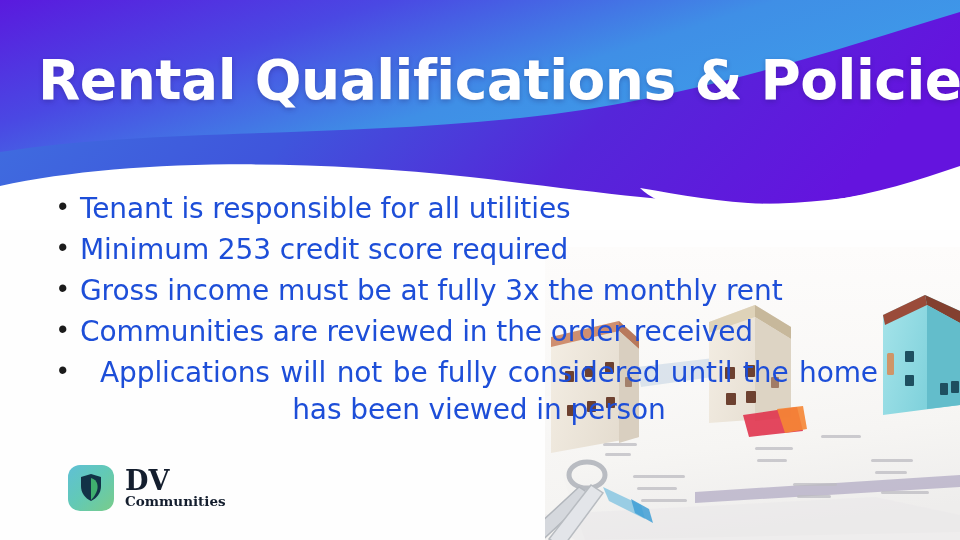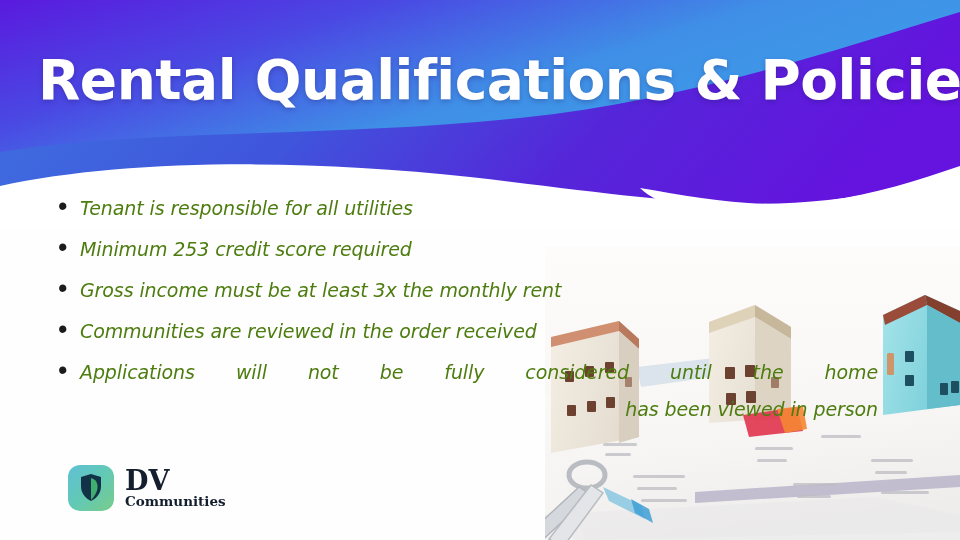--- a/index.html
+++ b/index.html
@@ -71,39 +71,39 @@
     flex: 0 0 auto;
     width: 22px;
     font-size: 27px;
     line-height: 33px;
     color: #1b1b1b;
     text-align: left;
   }
   .bullet-text {
     flex: 1 1 auto;
     font-family: "DejaVu Sans", "Liberation Sans", sans-serif;
-    font-size: 19px;
+    font-size: 28px;
     line-height: 37px;
-    color: #4d7c0f;
+    color: #1d4ed8;
     letter-spacing: -0.1px;
     font-weight: 400;
-    font-style: italic;
   }
   .bullet-text.justified {
     text-align: justify;
     width: 800px;
   }
   .bullet-text.justified .ln1 {
     display: block;
     text-align: justify;
     text-align-last: justify;
+    margin-left: 20px;
   }
   .bullet-text.justified .ln2 {
     display: block;
-    text-align: right;
+    text-align: center;
   }
 
   
   .logo {
     position: absolute;
     left: 32px;
     top: 465px;
     display: flex;
     align-items: center;
     z-index: 6;
@@ -290,21 +290,21 @@
       <span class="bullet-text">Tenant is responsible for all utilities</span>
     </div>
 
     <div class="bullet-row">
       <span class="bullet-dot">•</span>
       <span class="bullet-text">Minimum 253 credit score required</span>
     </div>
 
     <div class="bullet-row">
       <span class="bullet-dot">•</span>
-      <span class="bullet-text">Gross income must be at least 3x the monthly rent</span>
+      <span class="bullet-text">Gross income must be at fully 3x the monthly rent</span>
     </div>
 
     <div class="bullet-row">
       <span class="bullet-dot">•</span>
       <span class="bullet-text">Communities are reviewed in the order received</span>
     </div>
 
     <div class="bullet-row">
       <span class="bullet-dot">•</span>
       <span class="bullet-text justified">

